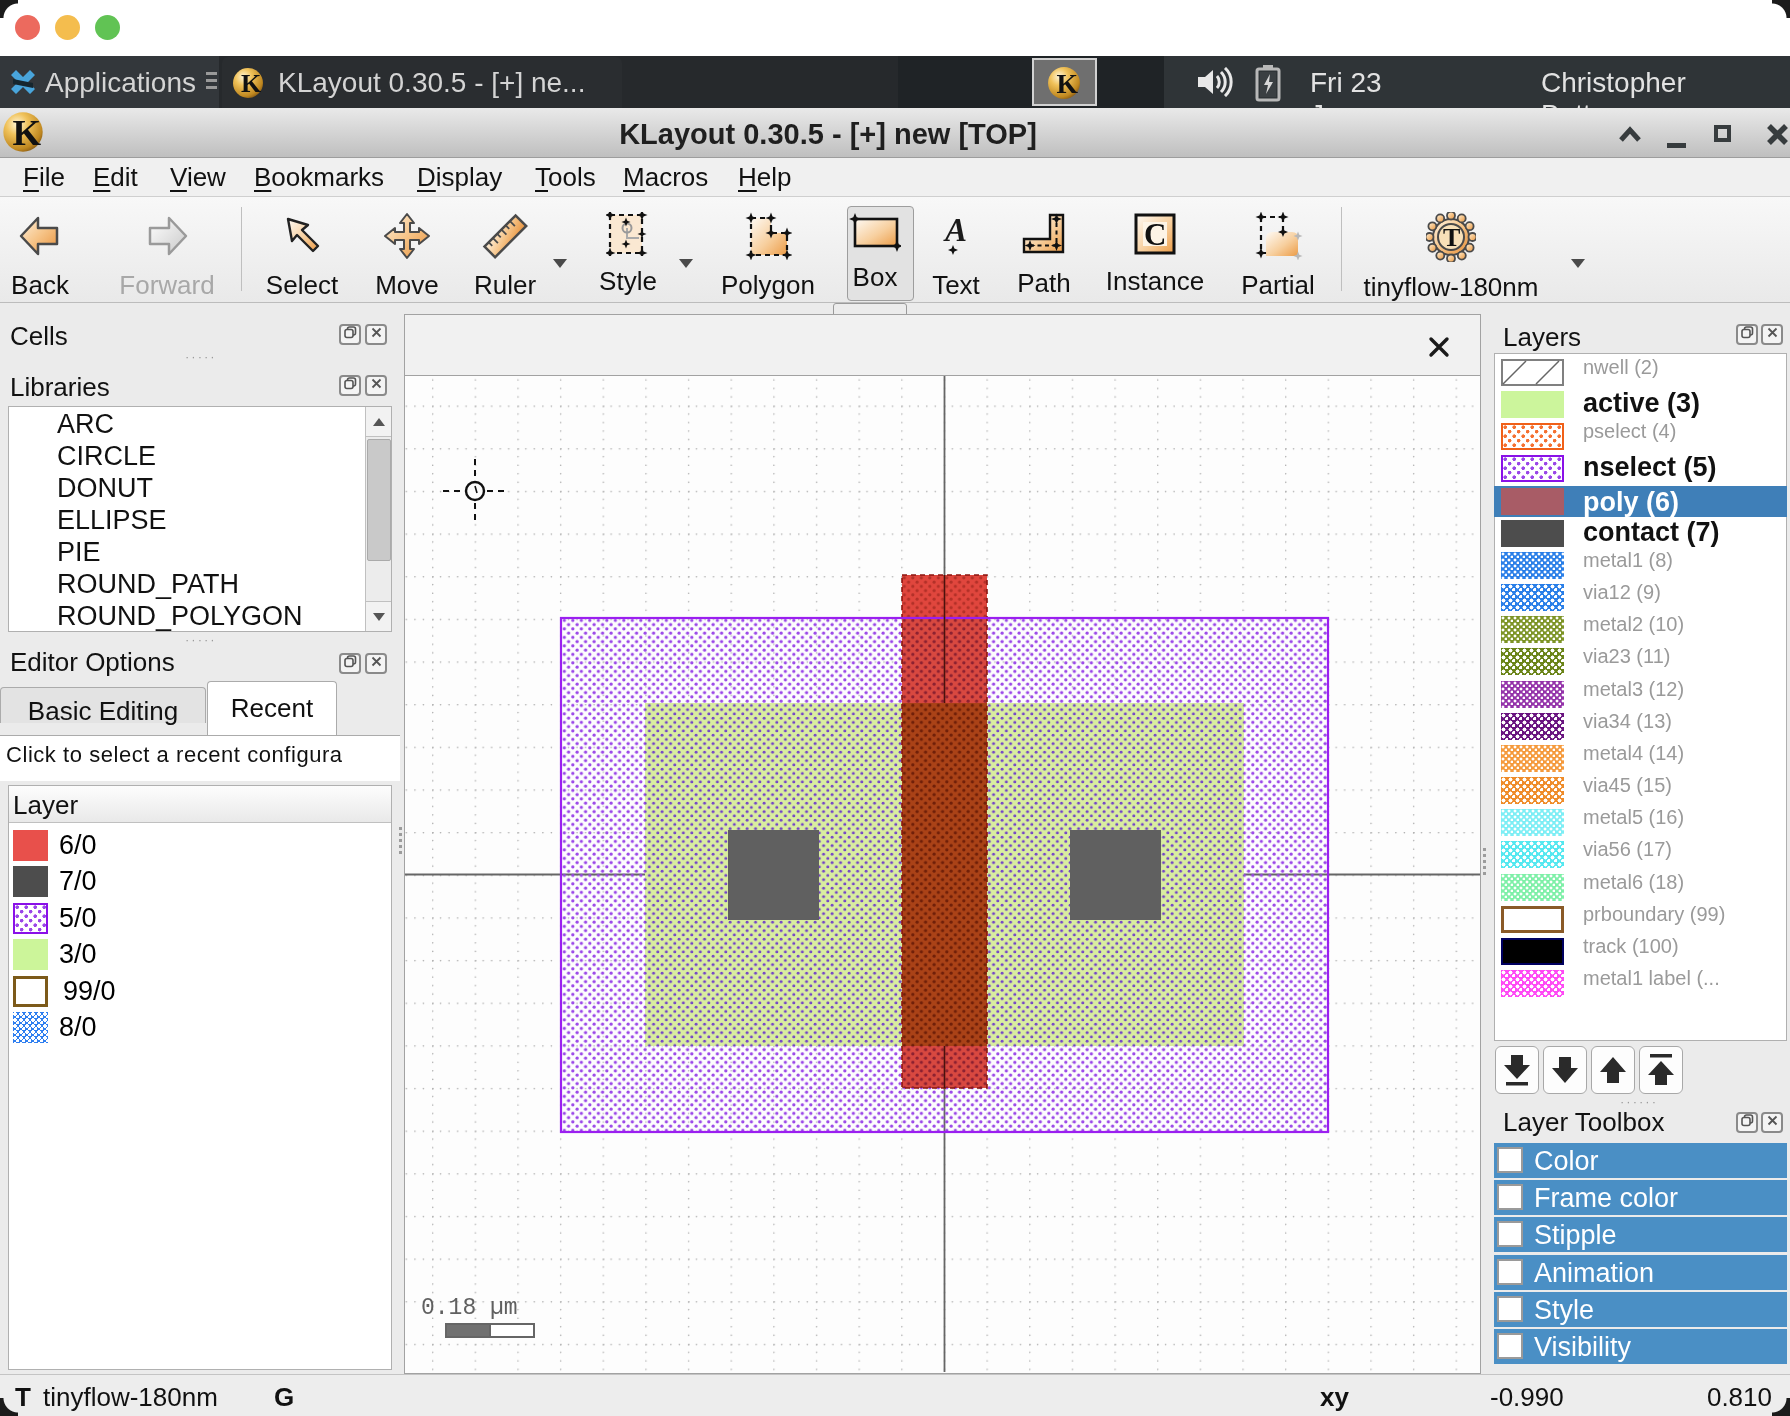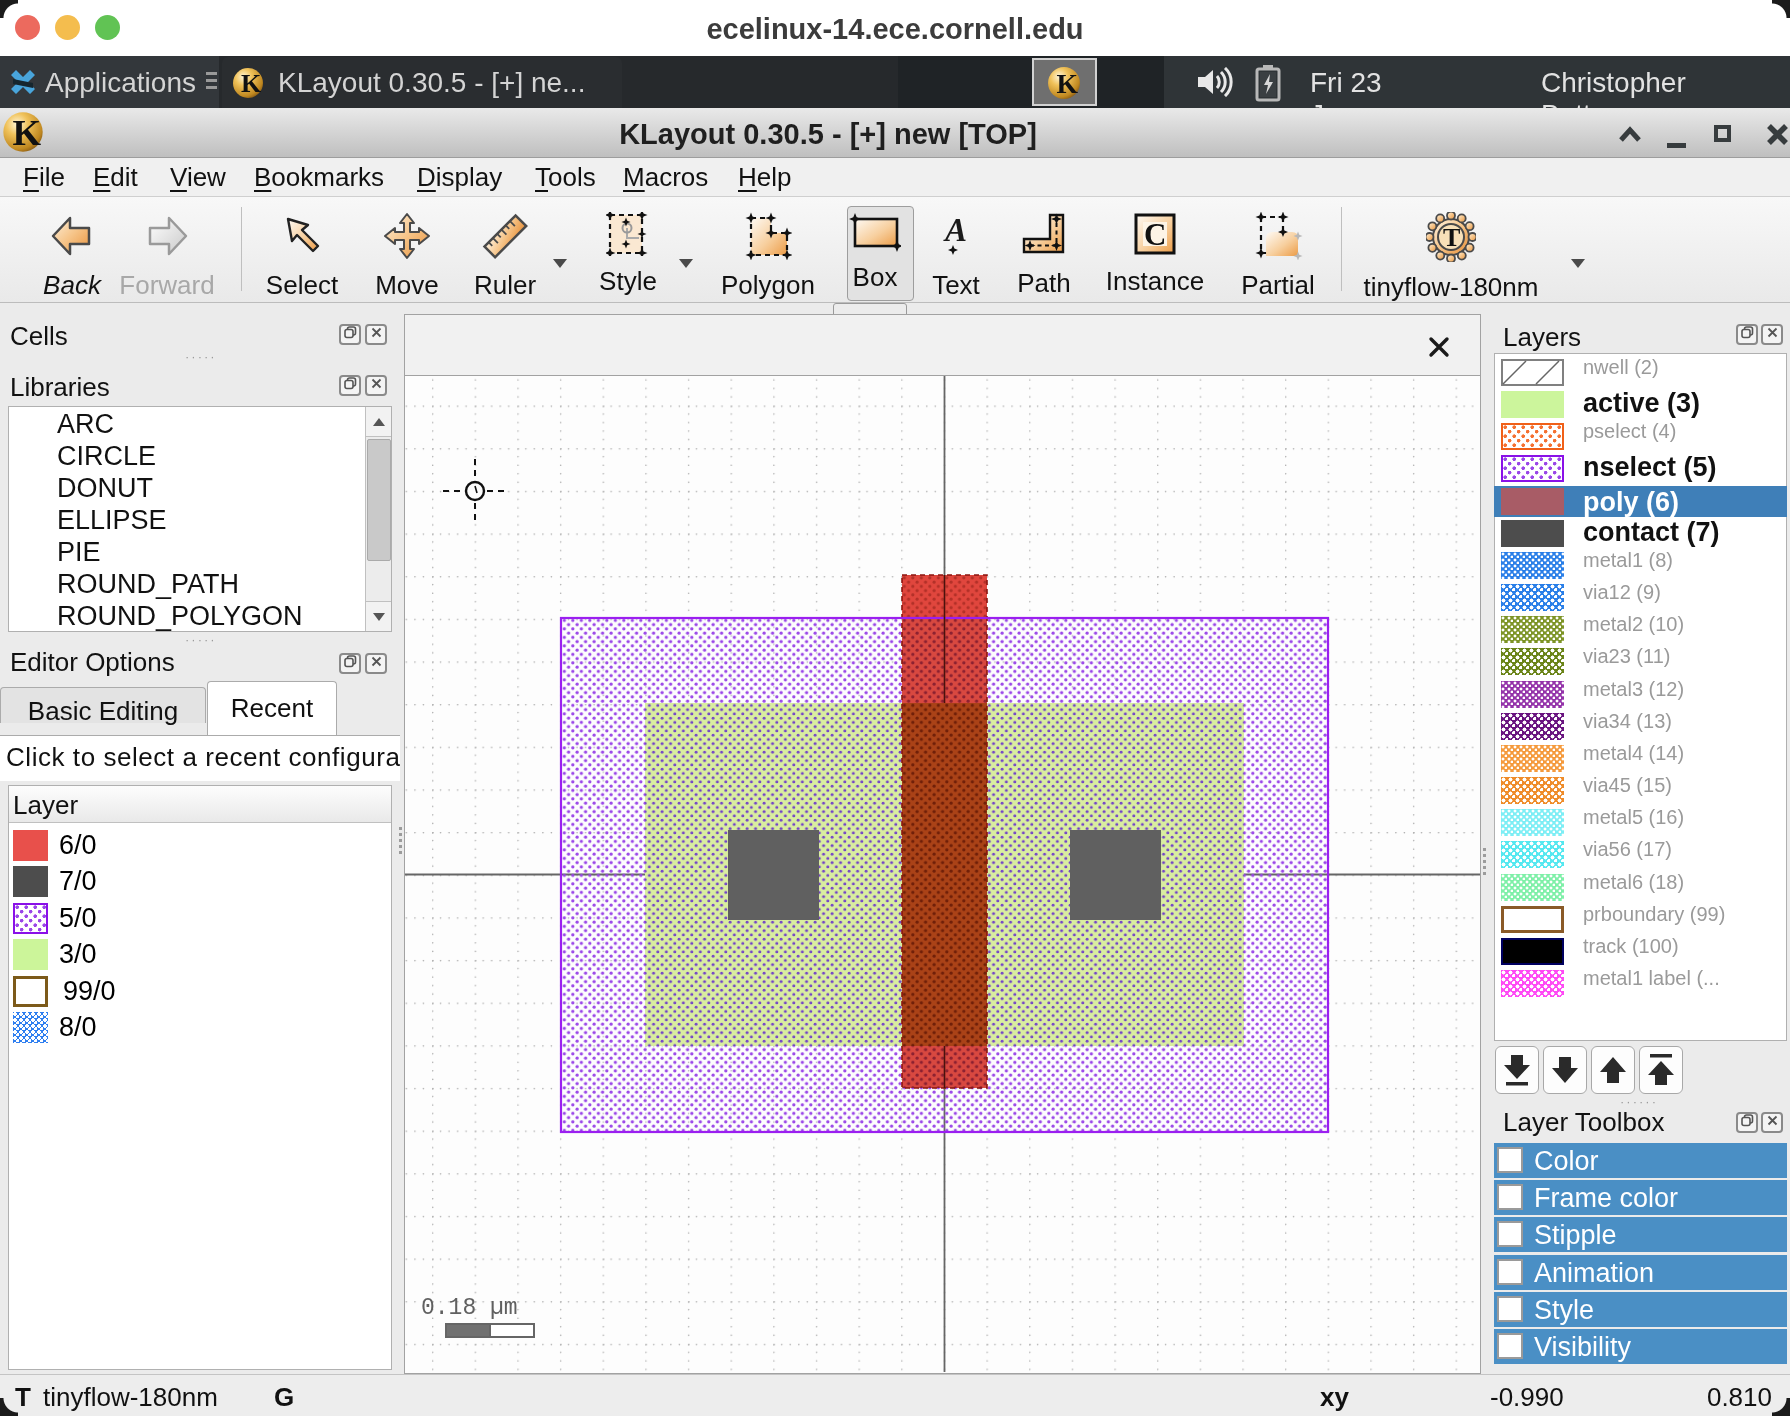--- a/index.html
+++ b/index.html
@@ -47,21 +47,20 @@
 #statusbar { position:absolute; left:0; top:1374px; width:1790px; height:42px; background:#ededed; border-top:1px solid #c4c4c4; font-size:26px; color:#111; }
 </style>
 </head>
 <body>
 <div id="page">
 
 <div id="macbar">
   <div class="light" style="left:15px; background:#ec6a5e;"></div>
   <div class="light" style="left:55px; background:#f4bd4e;"></div>
   <div class="light" style="left:95px; background:#61c354;"></div>
-  <div id="mactitle">ecelinux-14.ece.cornell.edu</div>
 </div>
 
 <div id="panel">
   <div class="abs" style="left:0;top:0;width:219px;height:52px;background:#33373b;"></div>
   <div class="abs" style="left:1164px;top:0;width:626px;height:52px;background:#2f3437;"></div>
   <svg class="abs" style="left:8px;top:11px;" width="30" height="30" viewBox="0 0 30 28">
     <path d="M3 6 L8 1 L15 8 L22 1 L27 6 L20 13 L27 20 L22 25 L15 18 L8 25 L3 20 L10 13 Z" fill="#49a5dc" transform="translate(0,1)"></path>
     <path d="M4 10 L24 14 L24 19 L4 15 Z" fill="#16262e" transform="translate(1,1)"></path>
   </svg>
   <div class="ptext" style="left:45px;">Applications</div>
@@ -138,21 +137,21 @@
             <stop offset="1" stop-color="#e8923c"></stop>
   </linearGradient>
   <linearGradient id="gry" x1="0" y1="0" x2="1" y2="1">
     <stop offset="0" stop-color="#ffffff"></stop>
             <stop offset="1" stop-color="#c9c9c9"></stop>
   </linearGradient>
 </defs>
       </svg>
 <div class="abs" style="left:847px;top:9px;width:67px;height:95px;background:#e2e2e2;border:1px solid #9d9d9d;border-radius:4px;"></div>
 
-<div class="tbitem" style="left:32px;width:80px;font-style:italic;">
+<div class="tbitem" style="left:0;width:80px;">
   <svg class="tbicon" width="46" height="48" viewBox="0 0 46 48">
     <path d="M21 6 L4 24 L21 42 L21 32 L40 32 L40 16 L21 16 Z" fill="url(#org)" stroke="#4a4a4a" stroke-width="2.5" stroke-linejoin="round"></path>
   </svg>
   <span class="tblabel">Back</span>
 </div>
 <div class="tbitem" style="left:117px;width:100px;">
   <svg class="tbicon" width="46" height="48" viewBox="0 0 46 48">
     <path d="M25 6 L42 24 L25 42 L25 32 L6 32 L6 16 L25 16 Z" fill="url(#gry)" stroke="#9a9a9a" stroke-width="2.5" stroke-linejoin="round"></path>
   </svg>
   <span class="tblabel" style="color:#a8a8a8;">Forward</span>
@@ -333,21 +332,21 @@
           <path d="M2.5 2.5 L10.5 10.5 M10.5 2.5 L2.5 10.5" stroke="#555" stroke-width="1.8"></path>
         </svg></div>
 
   <div class="abs" style="left:0;top:687px;width:206px;height:36px;background:#e3e3e3;border:1px solid #ababab;border-bottom:none;border-radius:4px 4px 0 0;">
     <div style="margin-top:8px;text-align:center;font-size:26px;color:#111;">Basic Editing</div>
   </div>
   <div class="abs" style="left:207px;top:681px;width:130px;height:55px;background:#fff;border:1px solid #ababab;border-bottom:none;border-radius:4px 4px 0 0;">
     <div style="margin-top:11px;text-align:center;font-size:26px;color:#111;">Recent</div>
   </div>
   <div class="abs" style="left:0;top:735px;width:400px;height:46px;background:#fff;border-top:1px solid #ababab;overflow:hidden;">
-    <div style="position:absolute;left:6px;top:6px;font-size:26px;letter-spacing:0.55px;color:#111;white-space:nowrap;">Click to select a recent configura</div>
+    <div style="position:absolute;left:6px;top:6px;font-size:22px;letter-spacing:0.55px;color:#111;white-space:nowrap;">Click to select a recent configura</div>
   </div>
 
   <div class="white-list" style="left:8px;top:785px;width:384px;height:585px;">
     <div style="position:absolute;left:0;top:0;width:382px;height:37px;background:linear-gradient(#fdfdfd,#e9e9e9);border-bottom:1px solid #c0c0c0;">
       <div style="position:absolute;left:4px;top:4px;font-size:26px;color:#111;">Layer</div>
     </div>
     <div style="position:absolute;left:4px;top:44px;width:35px;height:31px;background:#e8504b;"></div>
     <div style="position:absolute;left:50px;top:44px;font-size:27px;">6/0</div>
     <div style="position:absolute;left:4px;top:80px;width:35px;height:31px;background:#4d4d4d;"></div>
     <div style="position:absolute;left:50px;top:80px;font-size:27px;">7/0</div>

